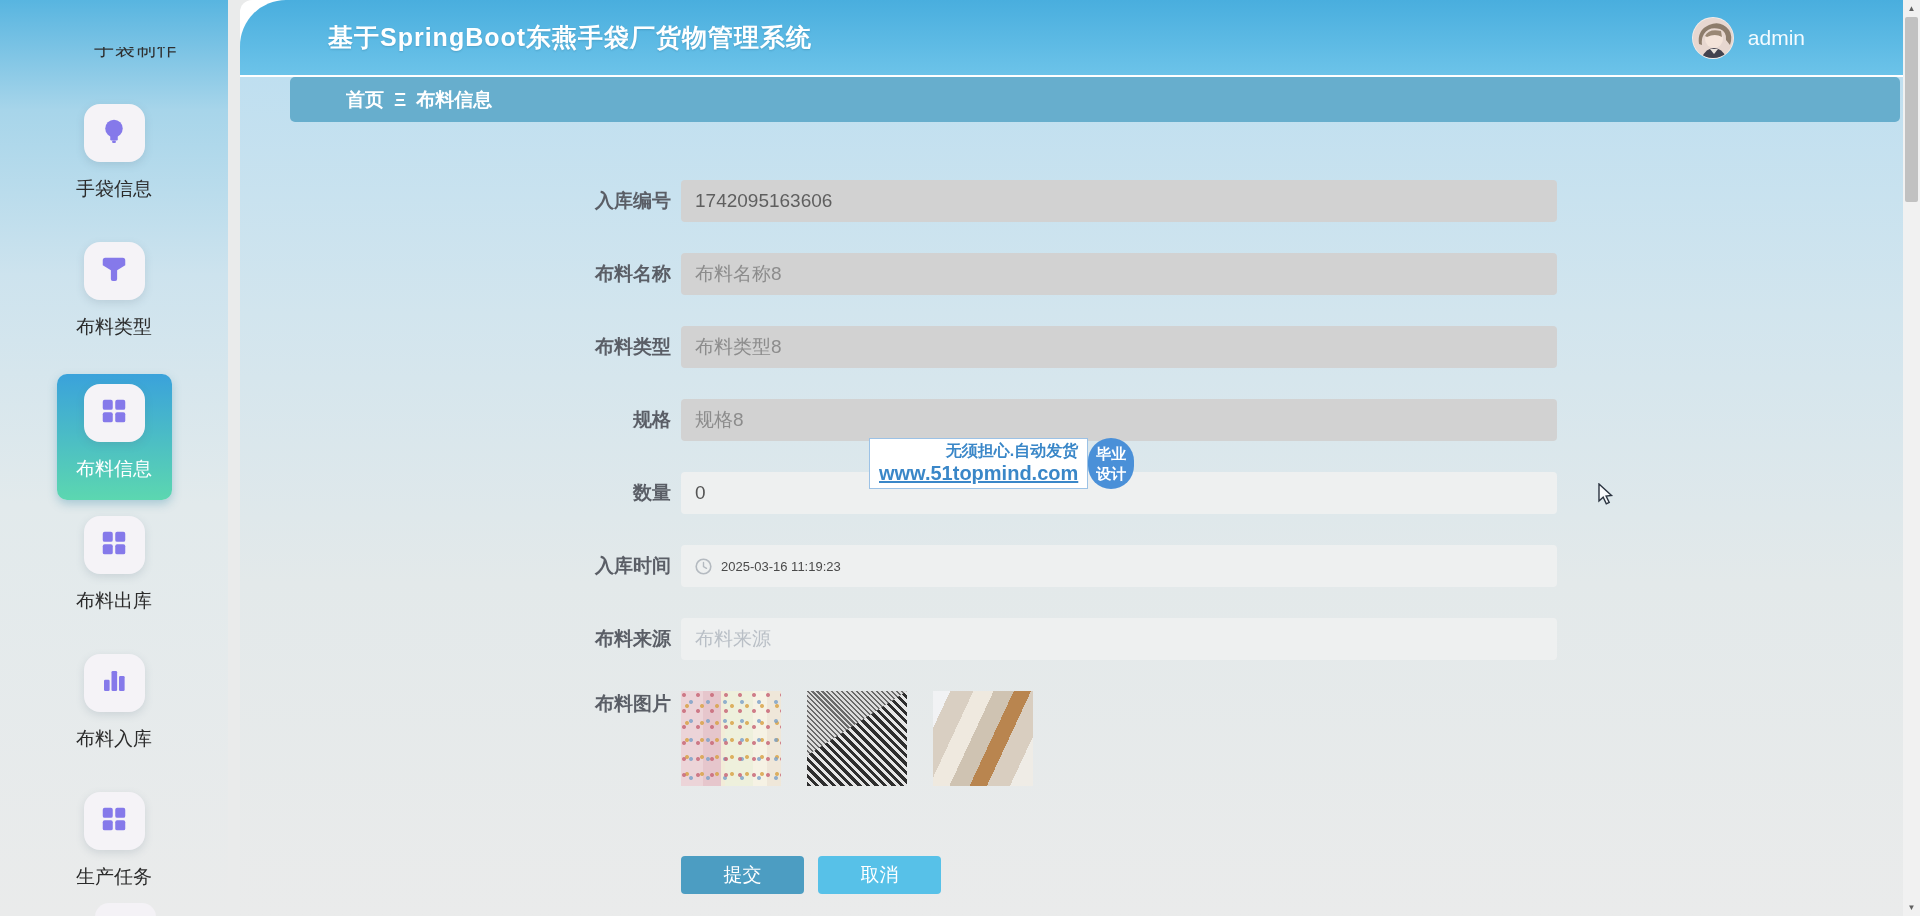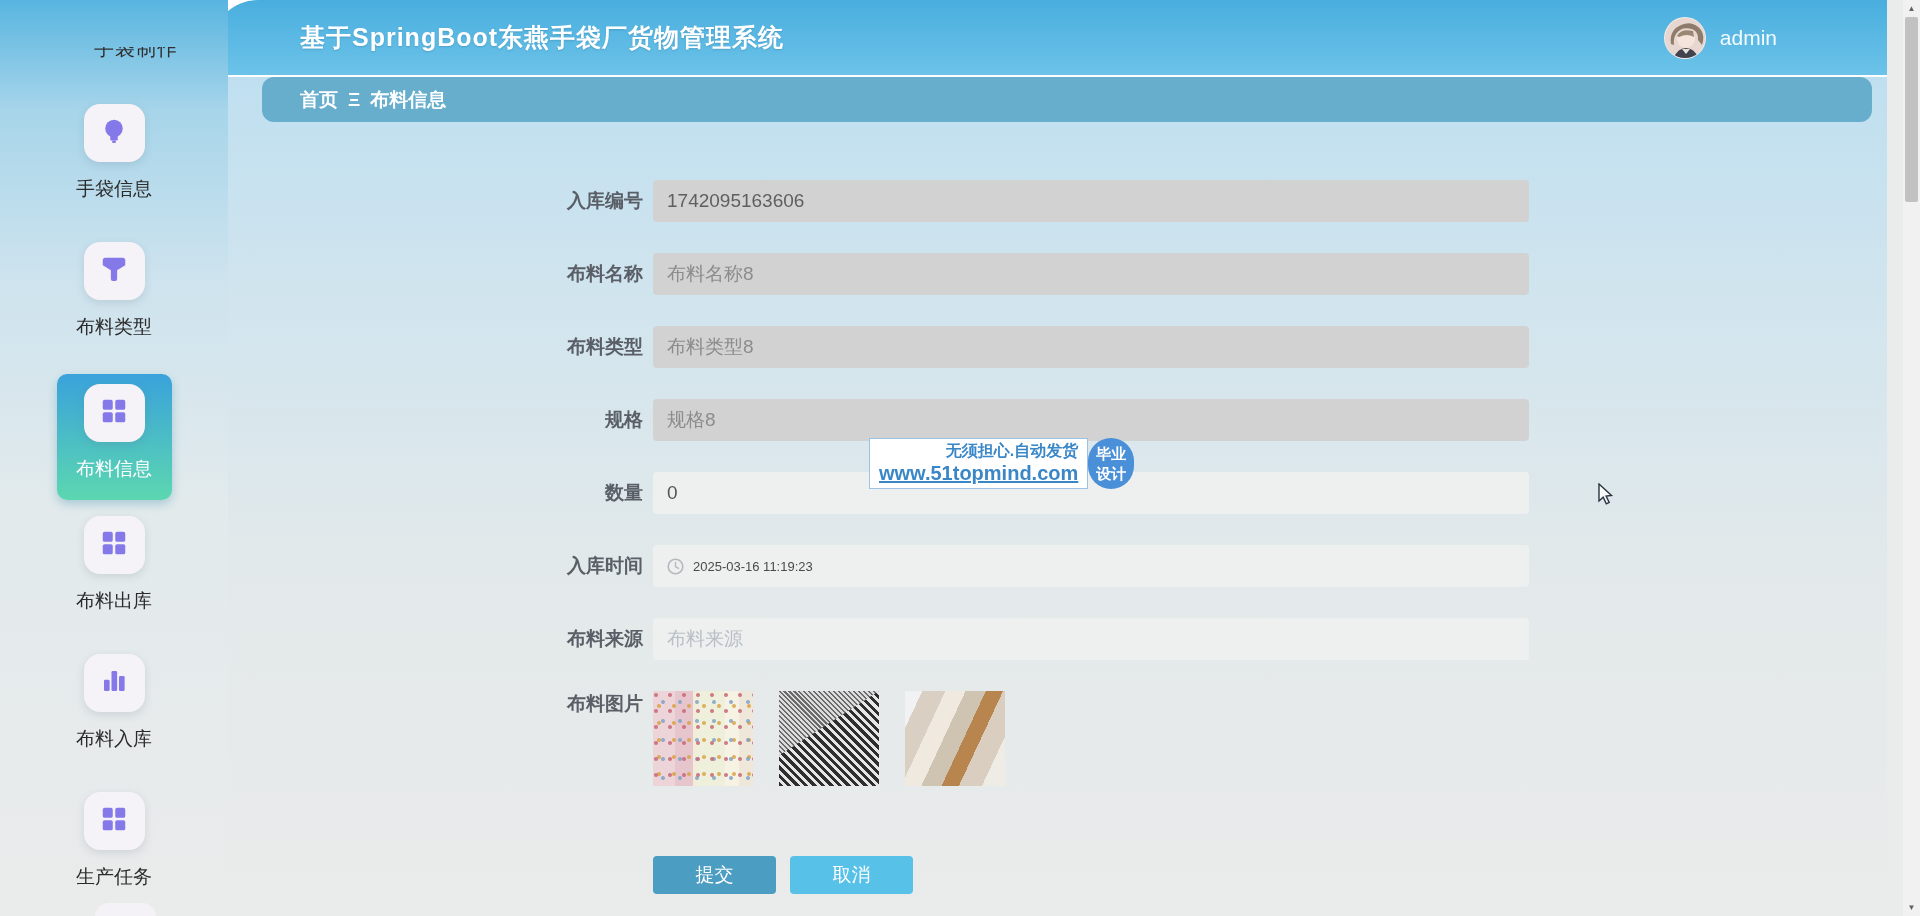--- a/index.html
+++ b/index.html
@@ -20,35 +20,35 @@
     box-shadow:0 3px 8px rgba(90,110,130,0.18); }
   .nav-label { margin-top:14px; font-size:19px; color:#2b2b2b;text-align:right; }
   .nav-item.active { background:linear-gradient(180deg,#3aa2db 0%,#5cd7b0 100%);
     width:115px; border-radius:10px; padding:10px 0 18px; margin-top:-6px; margin-bottom:16px;
     box-shadow:0 4px 10px rgba(60,140,170,0.35); }
   .nav-item.active .nav-label { color:#ffffff; }
   .partial-card-bottom { position:absolute; left:95px; top:903px; width:61px; height:20px;
     background:#f4f2f6; border-radius:14px 14px 0 0; }
 
   
-  .main { position:absolute; left:212px; top:0; width:1675px; height:916px;
+  .main { position:absolute; left:240px; top:0; width:1675px; height:916px;
     background:#ffffff; border-top-left-radius:12px; overflow:hidden; z-index:1; }
   .header { height:75px; background:linear-gradient(180deg,#49aede 0%,#6cc3e9 100%);
     border-top-left-radius:46px; display:flex; align-items:center; position:relative; }
   .page-title { margin-left:88px; font-size:25px; font-weight:bold; color:#ffffff;
     text-shadow:0 1px 2px rgba(0,60,90,0.2); letter-spacing:1px; }
   .userbox { position:absolute; right:110px; top:0; height:75px; display:flex; align-items:center; cursor:pointer; }
   .avatar { width:42px; height:42px; border-radius:50%; overflow:hidden; background:#e9d9d2;
     border:1px solid rgba(255,255,255,0.5); }
   .username { margin-left:14px; font-size:21px; color:#f4fbff; }
 
   .body { height:841px;
     background:linear-gradient(180deg,#bfdff0 0%,#d2e5ee 28%,#e3e9ea 60%,#eaebeb 100%); }
-  .breadcrumb { margin:2px 15px 0 50px; height:45px; background:#67aecd; border-radius:12px;
-    display:flex; align-items:center; padding-left:38px; }
+  .breadcrumb { margin:2px 15px 0 50px; height:45px; background:#67aecd; border-radius:5px;
+    display:flex; align-items:center; padding-left:56px; }
   .breadcrumb span { font-size:19px; font-weight:bold; color:#ffffff; }
   .crumb-sep { margin:0 10px; font-weight:bold; }
 
   
   .form { padding-top:58px; }
   .frow { display:flex; align-items:center; height:42px; margin-bottom:31px; }
   .flabel { width:431px; text-align:right; font-size:19px; font-weight:bold; color:#5a5e66; }
   .inp { margin-left:10px; width:876px; height:42px; border:none; border-radius:4px;
     font-size:19px; padding:0 14px; font-family:inherit; outline:none; display:flex; align-items:center; }
   .inp.gray { background:#d2d2d2; color:#8c8c8c; }

